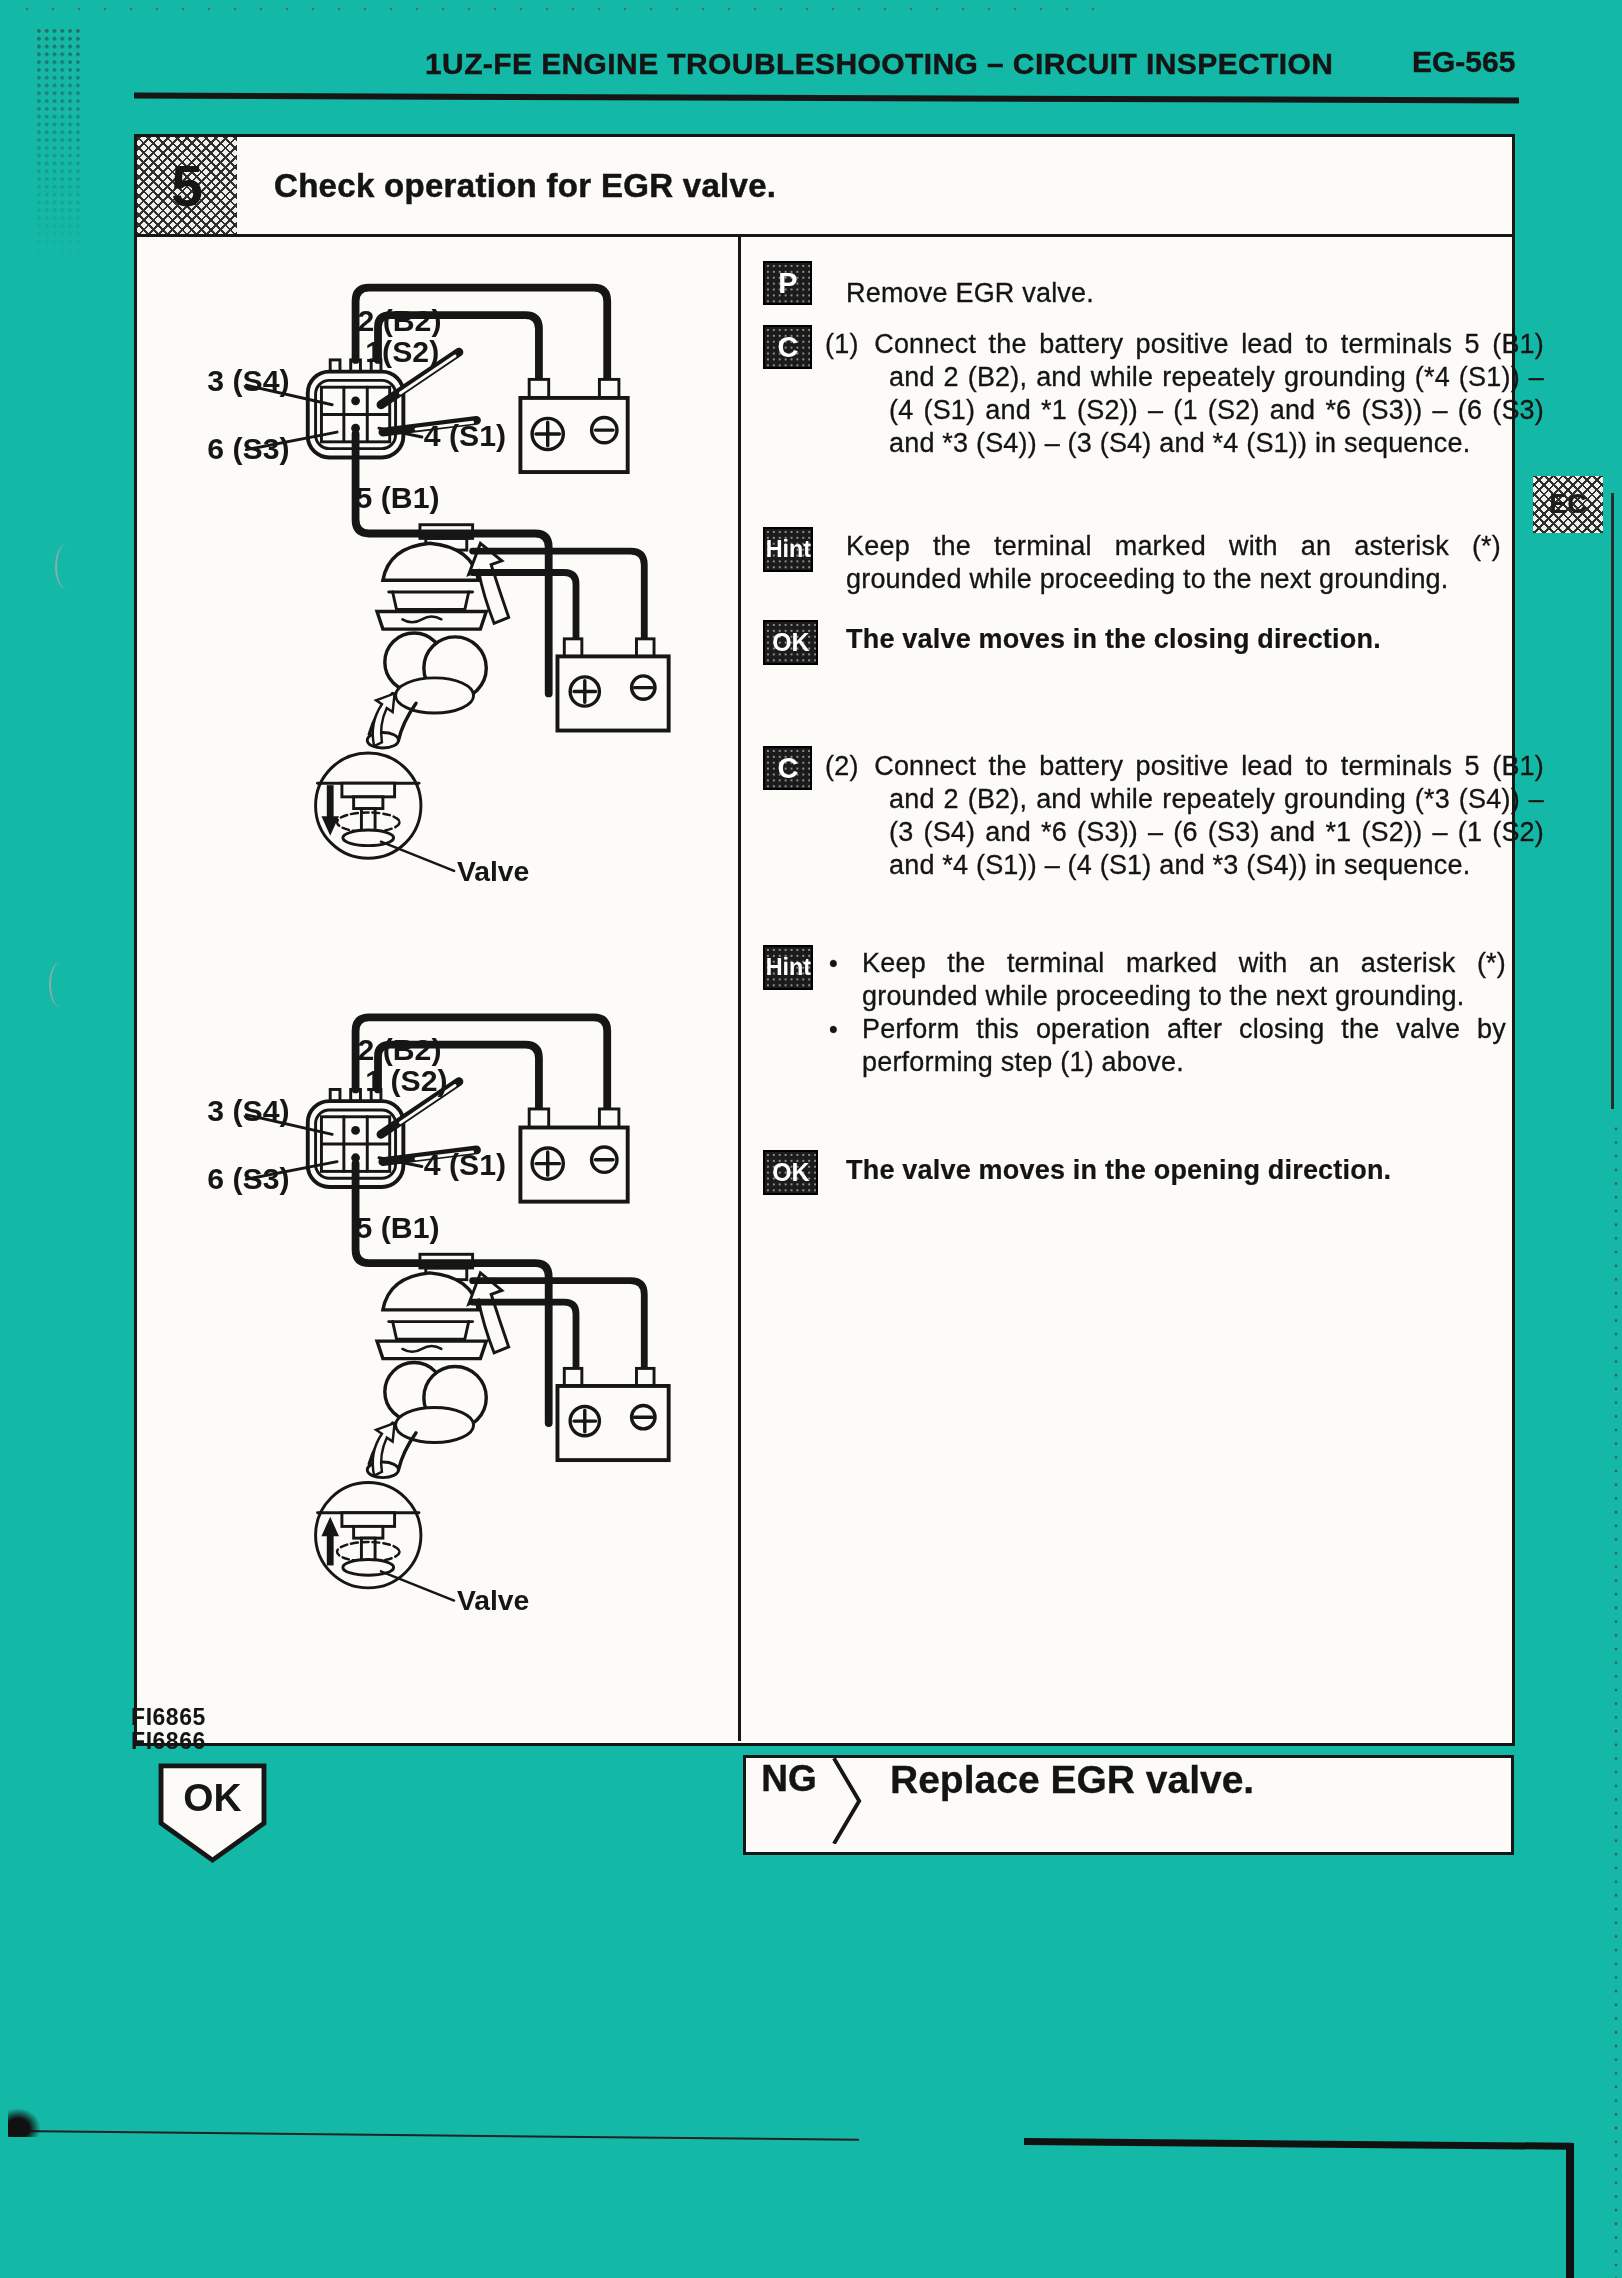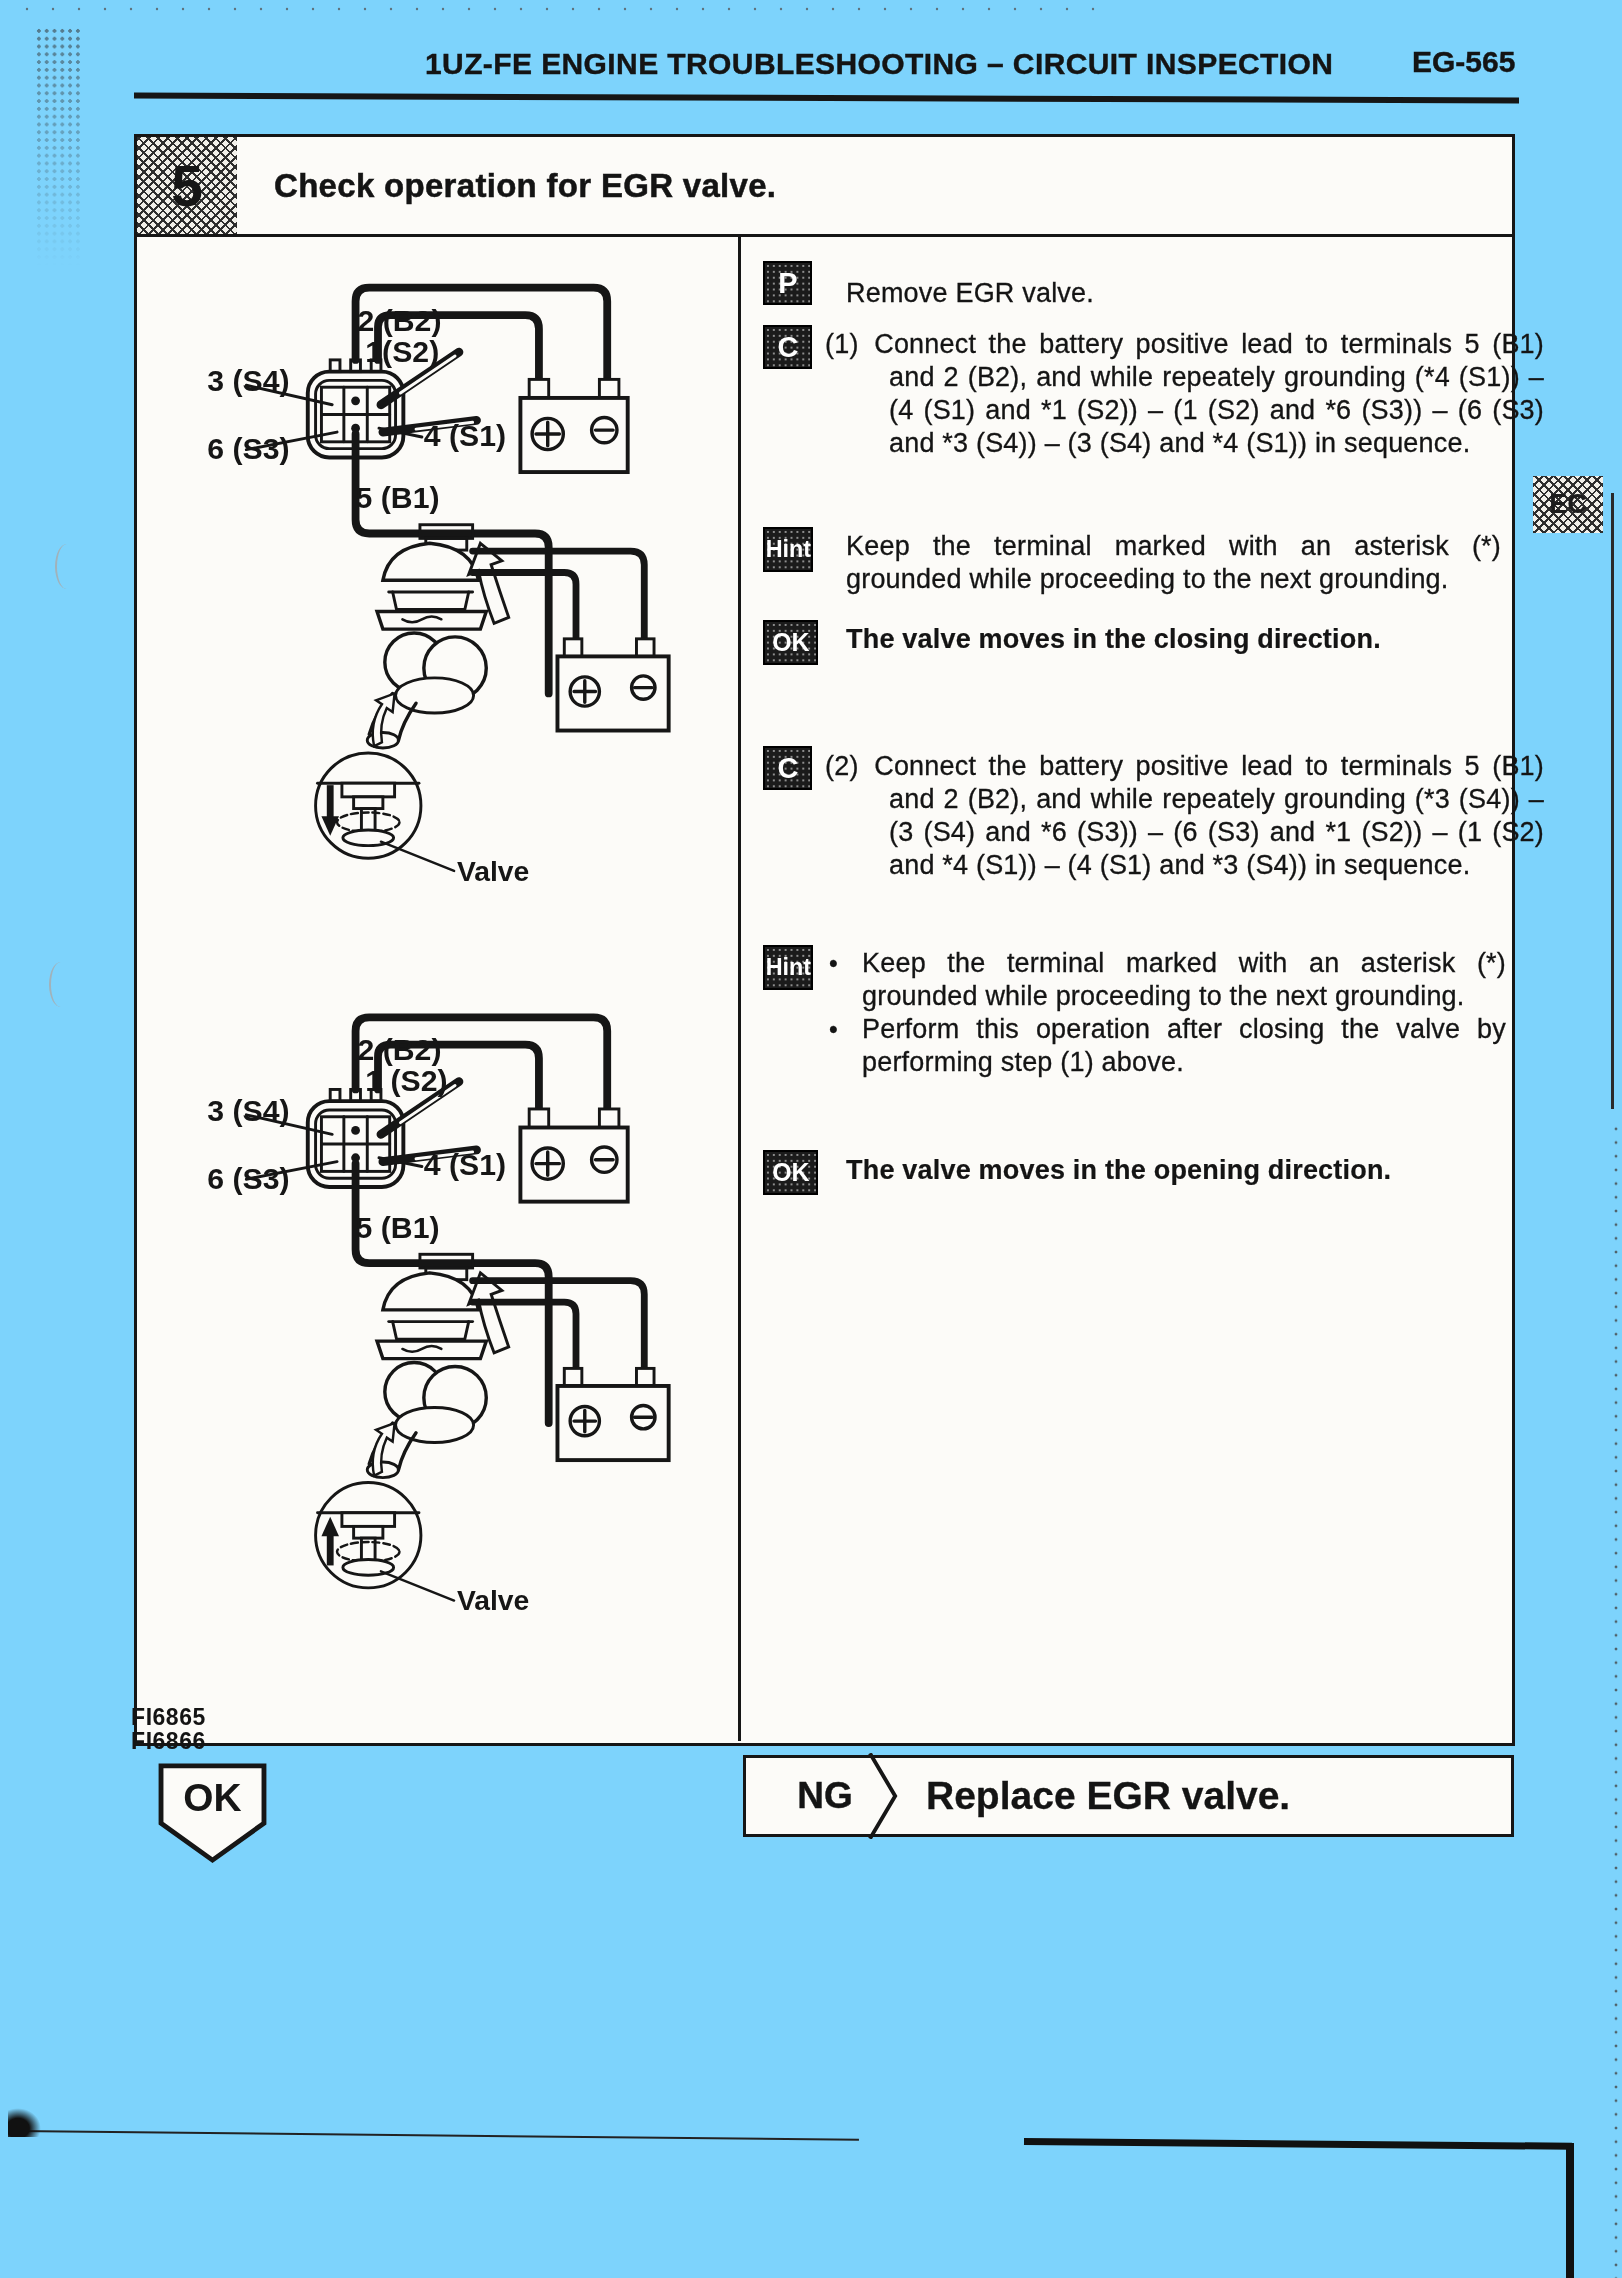--- a/index.html
+++ b/index.html
@@ -1,18 +1,18 @@
 <!DOCTYPE html>
 <html><head>
 <meta charset="utf-8">
 <style>
   html,body{margin:0;padding:0;background:#e8e8e6;}
   .page{
     position:relative; width:1623px; height:2278px;
-    background:#7dd3fc; overflow:hidden;
+    background:#14b8a6; overflow:hidden;
     font-family:"Liberation Sans", sans-serif; color:#141414;
   }
   
   .header-title{
     position:absolute; left:425px; top:47px;
     font-size:30px; font-weight:bold; letter-spacing:0.4px;
     -webkit-text-stroke:0.4px #141414;
   }
   .page-number{
     position:absolute; left:1412px; top:45px;
@@ -68,23 +68,23 @@
   .plain{ left:105px; width:655px; }
   .hang{ left:42px; width:719px; padding-left:64px; text-indent:-64px; box-sizing:border-box;margin-left:42px;}
   .hang .marker{ margin-right:15.6px; }
   .bold-line{ font-weight:bold; -webkit-text-stroke:0.2px #141414; }
   .bullets{ left:82px; width:683px; }
   .bullet-item{ position:relative; padding-left:39px; margin:0; }
   .bullet-item::before{ content:"•"; position:absolute; left:5.9px; top:0; font-size:25px; }
   
   .ok-connector{ position:absolute; left:158px; top:1763px; }
   .ng-box{
-    position:absolute; left:743px; top:1755px; width:771px; height:82px;
+    position:absolute; left:743px; top:1755px; width:771px; height:100px;
     border:3.9px solid #161616; box-sizing:border-box; background:#fcfbf8;
-    display:flex; align-items:center;padding-left:36px;
+    display:flex; 
   }
   .ng-label{
     width:86px; text-align:center; font-size:37px; font-weight:bold;
     -webkit-text-stroke:0.4px #141414;
   }
   .ng-action{
     font-size:39px; font-weight:bold; margin-left:25px;
     -webkit-text-stroke:0.3px #141414;
   }
   

